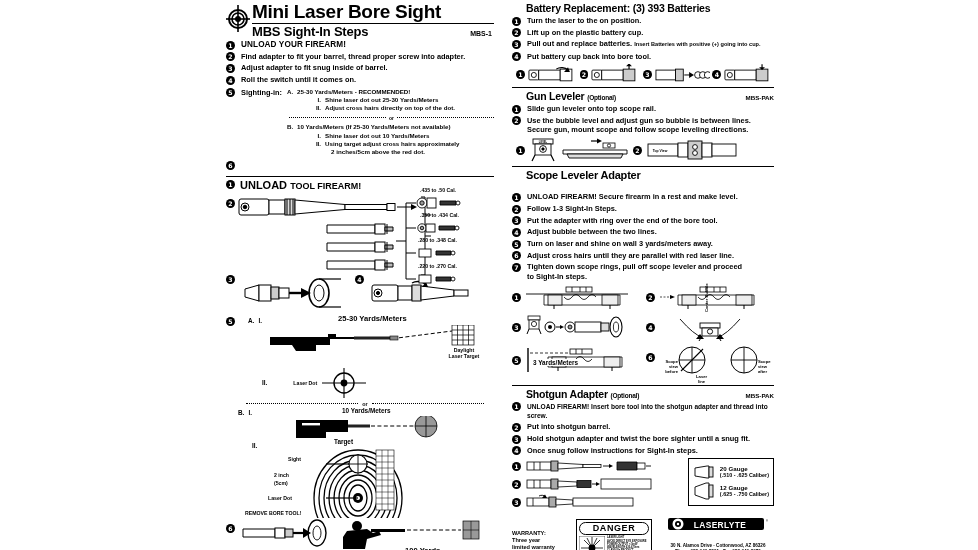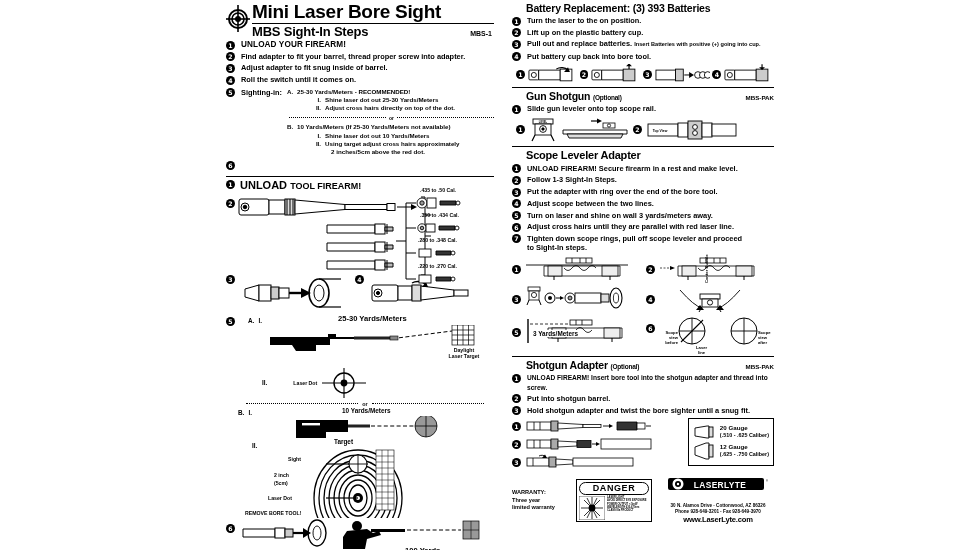--- a/index.html
+++ b/index.html
@@ -572,27 +572,34 @@
           <line x1="40" y1="0" x2="40" y2="5" stroke="#000" stroke-width="1.2"></line>
           <path d="M37 3 L40 6 L43 3 Z" fill="#000"></path>
         </svg>
       </div>
     </div>
 
     <div class="sec-rule"></div>
 
     <div>
       <div class="sec-head">
-        <div class="sec-title"><span>Gun Shotgun</span> <span class="opt">(Optional)</span></div>
+        <div class="sec-title"><span>Gun Leveler</span> <span class="opt">(Optional)</span></div>
         <div class="sec-model">MBS-PAK</div>
       </div>
       <div class="steps">
         <div class="step">
           <span class="bullet">1</span>
           <span class="step-txt">Slide gun leveler onto top scope rail.</span>
+        </div>
+        <div class="step">
+          <span class="bullet">2</span>
+          <div class="step-txt">
+            <div>Use the bubble level and adjust gun so bubble is between lines.</div>
+            <div>Secure gun, mount scope and follow scope leveling directions.</div>
+          </div>
         </div>
       </div>
       <div style="display:flex;align-items:center;gap:4px;margin-top:3px;padding-left:4px;">
         <span class="dnum">1</span>
         <svg width="28" height="26" viewBox="0 0 28 26">
           <g fill="#fff" stroke="#000" stroke-width="0.9">
             <rect x="4" y="2" width="20" height="5"></rect>
             <rect x="6" y="7" width="16" height="11"></rect>
             <circle cx="14" cy="12" r="3.4"></circle>
               <circle cx="14" cy="12" r="1.2" fill="#000"></circle>
@@ -625,36 +632,36 @@
           </g>
           <text x="14" y="14.6" font-size="3.4" text-anchor="middle" font-family="Liberation Sans,sans-serif" font-weight="bold">Top View</text>
         </svg>
       </div>
     </div>
 
     <div class="sec-rule"></div>
 
     <div>
       <div class="sec-title-big" style="margin-left:14px;">Scope Leveler Adapter</div>
-      <div class="steps" style="margin-top:3px;">
+      <div class="steps" style="margin-top:11px;">
         <div class="step">
           <span class="bullet">1</span>
           <span class="step-txt">UNLOAD FIREARM! Secure firearm in a rest and make level.</span>
         </div>
         <div class="step">
           <span class="bullet">2</span>
           <span class="step-txt">Follow 1-3 Sight-In Steps.</span>
         </div>
         <div class="step">
           <span class="bullet">3</span>
           <span class="step-txt">Put the adapter with ring over the end of the bore tool.</span>
         </div>
         <div class="step">
           <span class="bullet">4</span>
-          <span class="step-txt">Adjust scope between the two lines.</span>
+          <span class="step-txt">Adjust bubble between the two lines.</span>
         </div>
         <div class="step">
           <span class="bullet">5</span>
           <span class="step-txt">Turn on laser and shine on wall 3 yards/meters away.</span>
         </div>
         <div class="step">
           <span class="bullet">6</span>
           <span class="step-txt">Adjust cross hairs until they are parallel with red laser line.</span>
         </div>
         <div class="step">
@@ -819,20 +826,24 @@
           <span class="bullet">1</span>
           <span class="step-txt" style="font-size:6.6px;">UNLOAD FIREARM! Insert bore tool into the shotgun adapter and thread into screw.</span>
         </div>
         <div class="step">
           <span class="bullet">2</span>
           <span class="step-txt">Put into shotgun barrel.</span>
         </div>
         <div class="step">
           <span class="bullet">3</span>
           <span class="step-txt">Hold shotgun adapter and twist the bore sighter until a snug fit.</span>
+        </div>
+        <div class="step">
+          <span class="bullet">4</span>
+          <span class="step-txt">Once snug follow instructions for Sight-In steps.</span>
         </div>
       </div>
 
       <div style="display:flex;gap:8px;margin-top:3px;align-items:flex-start;">
         <div style="flex:1;">
           <div style="display:flex;align-items:center;gap:4px;margin-bottom:2px;">
             <span class="dnum">1</span>
             <svg width="128" height="16" viewBox="0 0 128 16">
               <g fill="#fff" stroke="#000" stroke-width="0.8">
                 <rect x="2" y="4" width="24" height="8"></rect>

